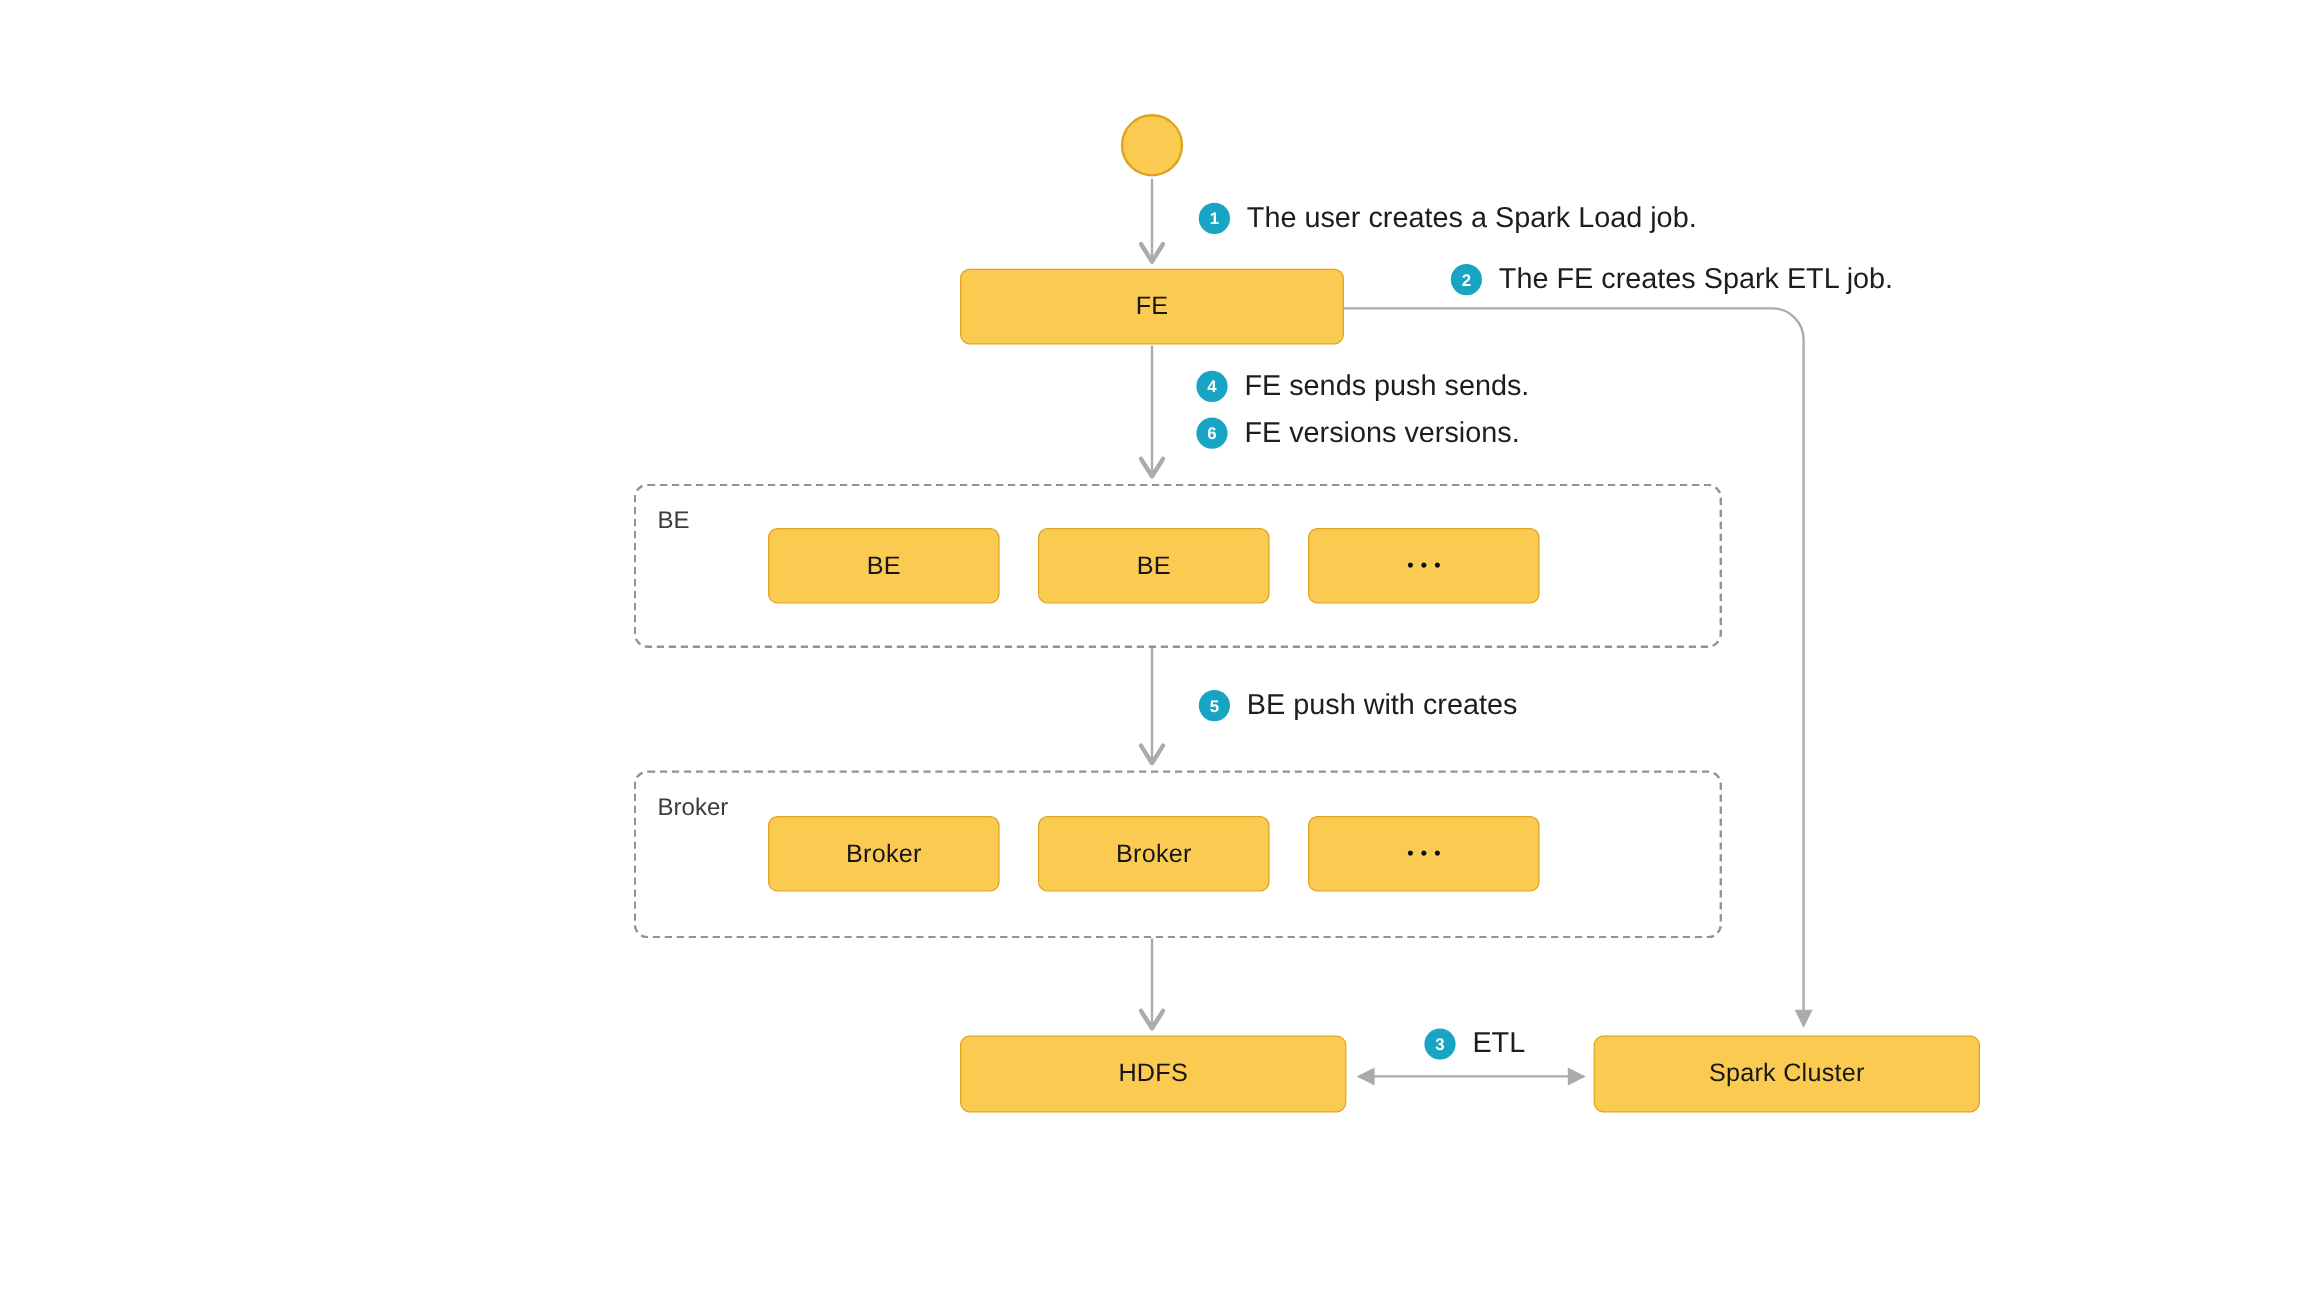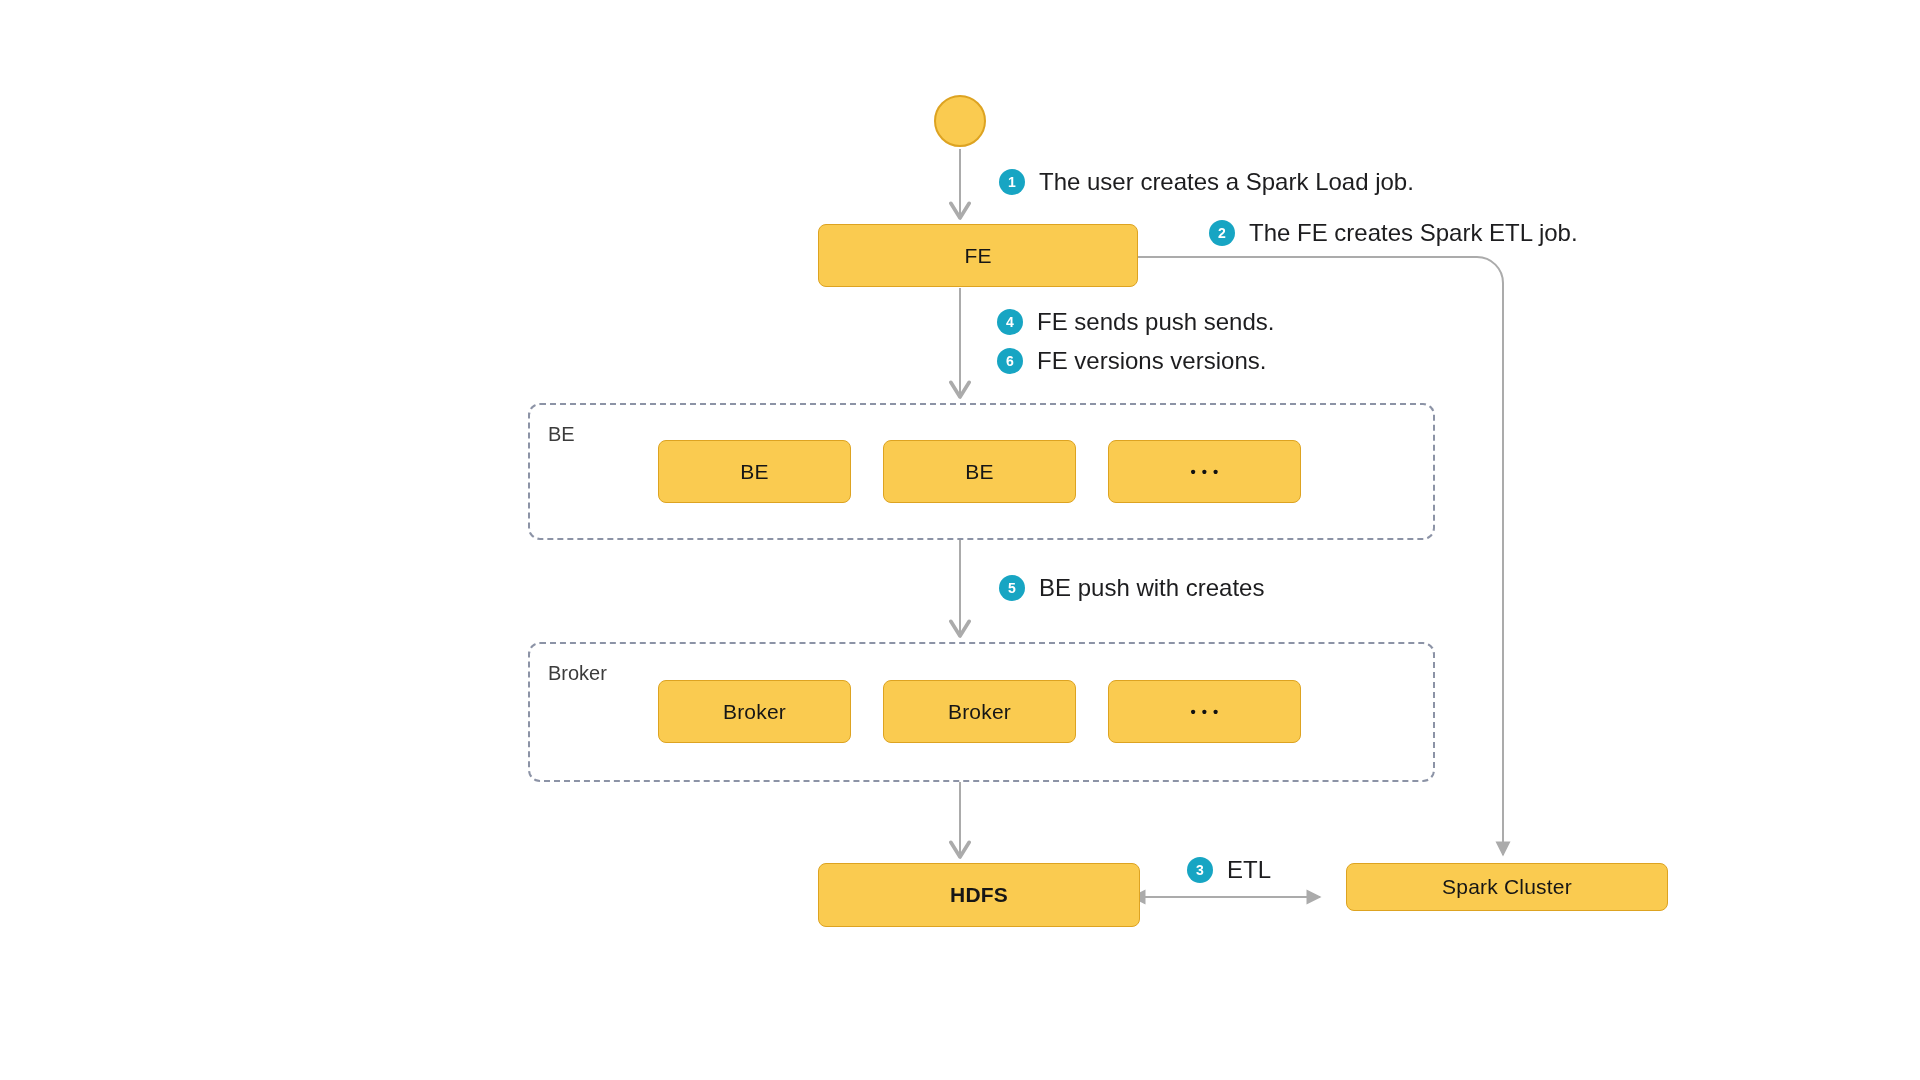--- a/index.html
+++ b/index.html
@@ -14,21 +14,21 @@
     border-radius:50%;background:var(--node-fill,#FACB50);
     border:2px solid var(--node-border,#DDA321);box-sizing:border-box;
   }
 
   .node{
     position:absolute;box-sizing:border-box;
     background:var(--node-fill,#FACB50);
     border:1.5px solid var(--node-border,#DDA321);
     border-radius:8px;
     display:flex;align-items:center;justify-content:center;
-    font-size:21px;color:#161616;letter-spacing:.2px;margin-left:18px;
+    font-size:21px;color:#161616;letter-spacing:.2px;
   }
   .node.dots{font-size:15px;font-weight:700;letter-spacing:6px;text-indent:6px;color:#111;}
 
   .group{
     position:absolute;box-sizing:border-box;
     border:2px dashed var(--group-border,#8C93A6);
     border-radius:12px;background:transparent;
   }
   .group-label{
     position:absolute;left:18px;top:18px;
@@ -85,22 +85,22 @@
   <div class="node" style="left:865px;top:440px;width:193px;height:63px;">BE</div>
   <div class="node dots" style="left:1090px;top:440px;width:193px;height:63px;">•••</div>
 
   <div class="group" style="left:528px;top:642px;width:907px;height:140px;">
     <div class="group-label">Broker</div>
   </div>
   <div class="node" style="left:640px;top:680px;width:193px;height:63px;">Broker</div>
   <div class="node" style="left:865px;top:680px;width:193px;height:63px;">Broker</div>
   <div class="node dots" style="left:1090px;top:680px;width:193px;height:63px;">•••</div>
 
-  <div class="node" style="left:800px;top:863px;width:322px;height:64px;font-weight:bold;">HDFS</div>
-  <div class="node" style="left:1328px;top:863px;width:322px;height:48px;">Spark Cluster</div>
+  <div class="node" style="left:800px;top:863px;width:322px;height:64px;">HDFS</div>
+  <div class="node" style="left:1328px;top:863px;width:322px;height:64px;">Spark Cluster</div>
 
   <div class="step" style="left:999px;top:169px;">
     <span class="badge">1</span>
     <span class="step-text">The user creates a Spark Load job.</span>
   </div>
   <div class="step" style="left:1209px;top:220px;">
     <span class="badge">2</span>
     <span class="step-text">The FE creates Spark ETL job.</span>
   </div>
   <div class="step" style="left:997px;top:309px;">

